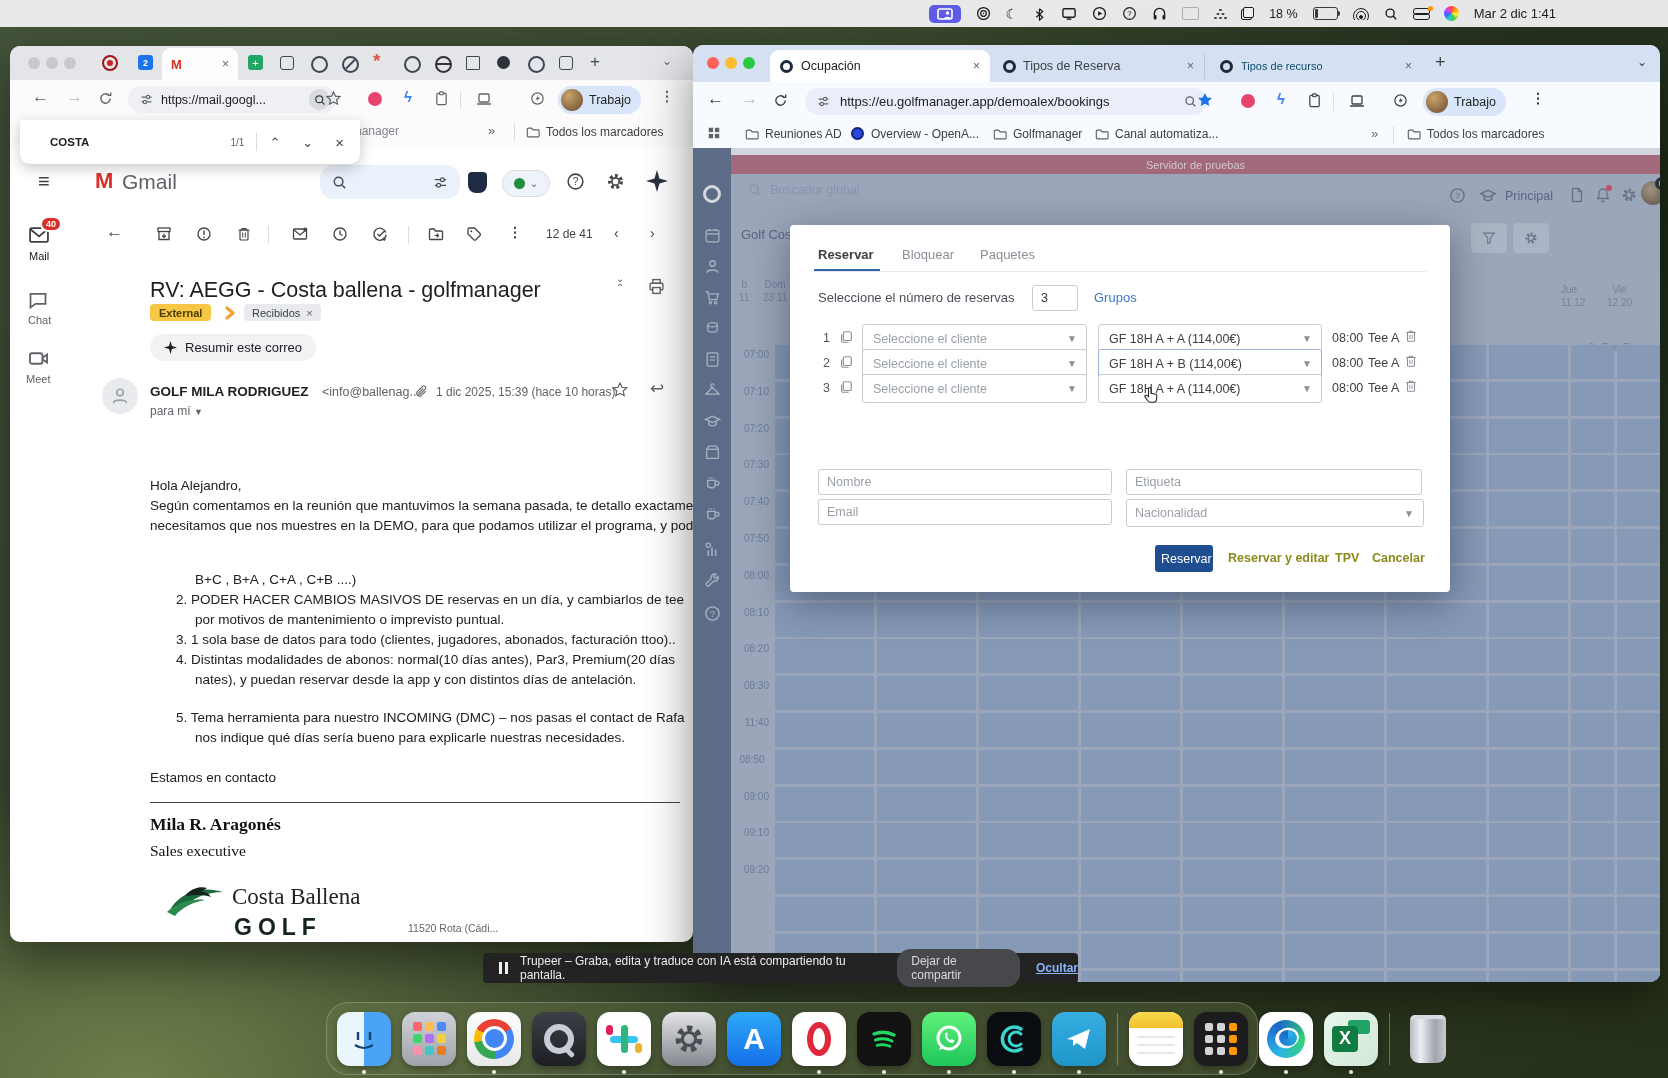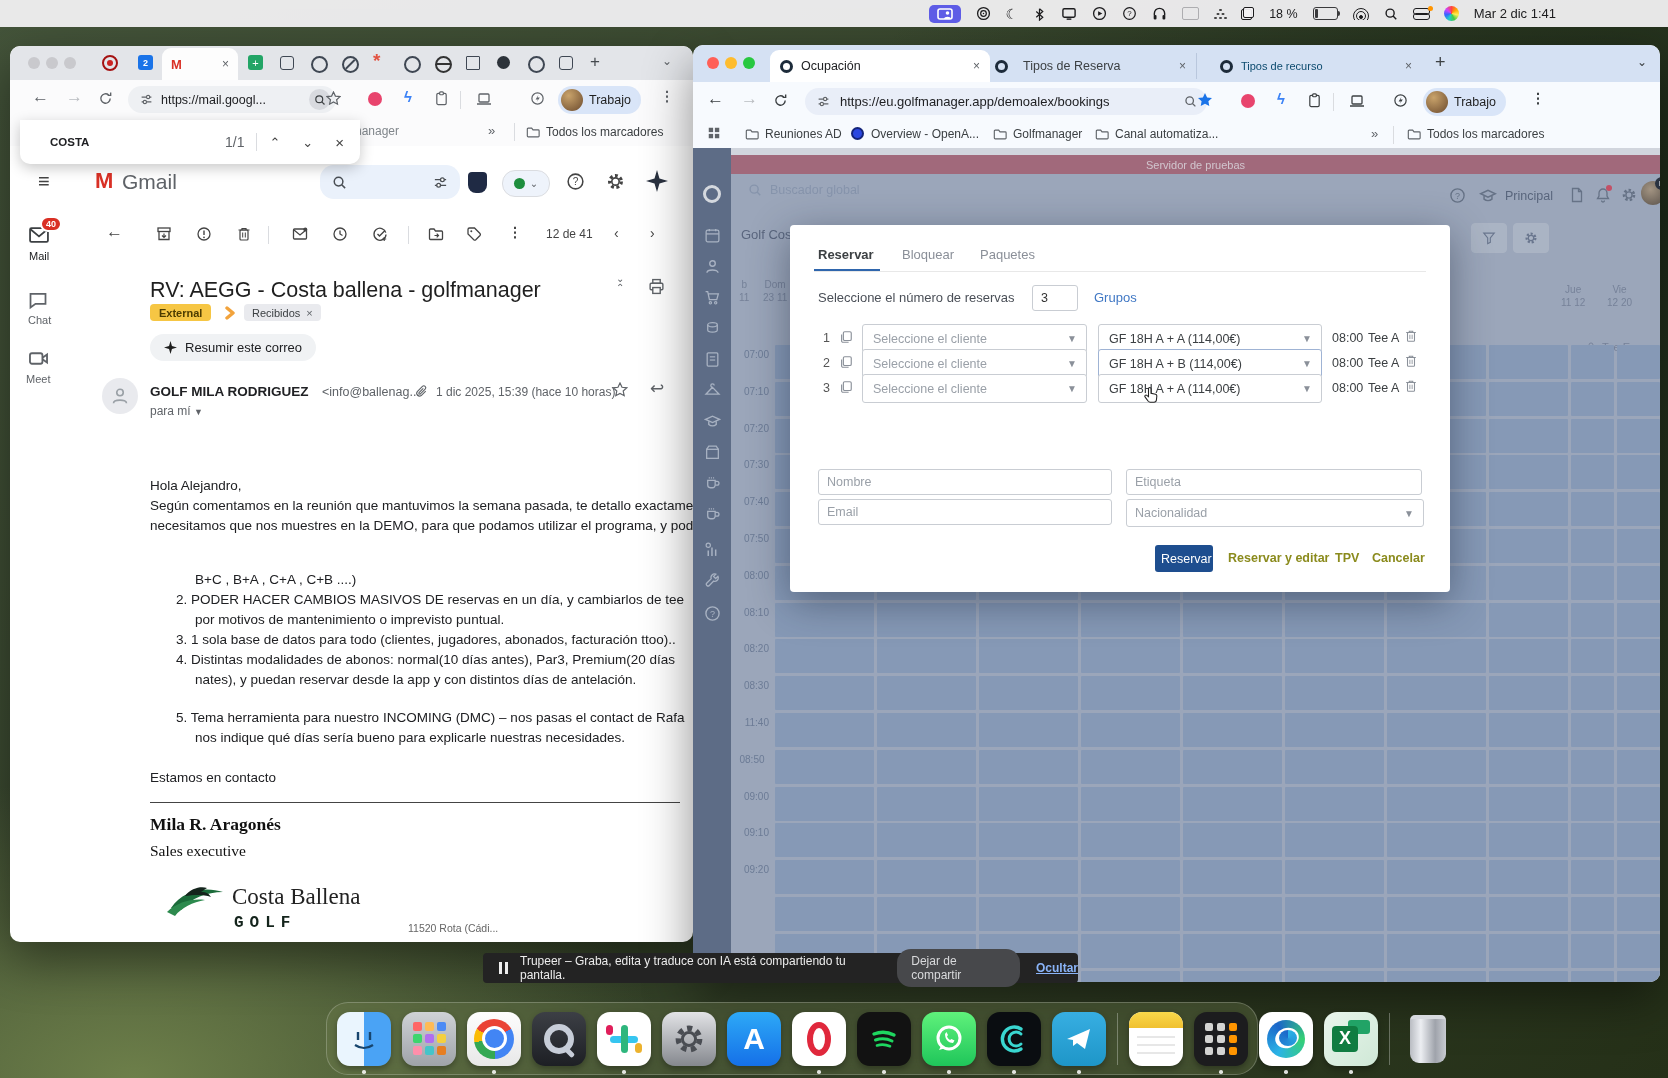--- a/index.html
+++ b/index.html
@@ -539,46 +539,46 @@
   <div class="a" style="left:140px;top:756px;width:530px;height:1px;background:#444"></div>
   <div class="a nw" style="left:140px;top:768px;font-family:'Liberation Serif',serif;font-weight:700;font-size:17.5px;color:#111">Mila R. Aragonés</div>
   <div class="a nw" style="left:140px;top:796px;font-family:'Liberation Serif',serif;font-size:15.5px;color:#111">Sales executive</div>
   
   <svg class="a" style="left:155px;top:832px" width="62" height="46" viewBox="0 0 62 46">
     <path d="M6 30 C18 12 40 8 58 14 C42 14 26 20 16 32 Z" fill="#1b6b3a"></path>
     <path d="M2 34 C12 24 28 20 40 22 C28 24 16 30 10 38 Z" fill="#2d8a4e"></path>
     <path d="M20 18 c6-8 16-10 22-8 l-6 4 c6 0 8 2 10 5 c-8-3-18-2-26-1 Z" fill="#14241c"></path>
   </svg>
   <span class="a nw" style="left:222px;top:838px;font-family:'Liberation Serif',serif;font-size:23px;color:#222">Costa Ballena</span>
-  <span class="a nw" style="left:224px;top:868px;font-family:Liberation Mono, monospace;font-weight:700;font-size:16px;letter-spacing:6px;color:#14241c">GOLF</span>
+  <span class="a nw" style="left:224px;top:868px;font-family:Liberation Sans, sans-serif;font-weight:700;font-size:23px;letter-spacing:6px;color:#14241c">GOLF</span>
   <span class="a nw" style="left:398px;top:876px;font-size:10.5px;color:#666">11520 Rota (Cádi...</span>
 
   
   <div class="a" style="left:10px;top:74px;width:340px;height:44px;background:#fff;border-radius:0 0 10px 10px;box-shadow:0 4px 14px rgba(0,0,0,.22);display:flex;align-items:center">
     <span style="margin-left:30px;font-size:11.5px;font-weight:600;color:#202124">COSTA</span>
-    <span style="margin-left:auto;font-size:14px;color:#5f6368">1/1</span>
+    <span style="margin-left:auto;font-size:10px;color:#5f6368">1/1</span>
     <span class="ext-divider" style="margin:0 12px"></span>
     <span style="font-size:13px;color:#444;margin-right:22px">⌃</span>
     <span style="font-size:13px;color:#444;margin-right:22px">⌄</span>
     <span style="font-size:15px;color:#444;margin-right:16px">×</span>
   </div>
 </div>
 
 <div class="a win" style="left:693px;top:45px;width:967px;height:937px;background:#f2f4f8;overflow:hidden">
 
   <div class="a" style="left:0;top:0;width:967px;height:37px;background:#d5e1f3;border-radius:10px 10px 0 0"></div>
   <div class="a light" style="left:14px;top:12px;background:#ff5f57"></div>
   <div class="a light" style="left:32px;top:12px;background:#febc2e"></div>
   <div class="a light" style="left:50px;top:12px;background:#28c840"></div>
   <div class="a" style="left:77px;top:5px;width:220px;height:32px;background:#fff;border-radius:9px 9px 0 0;display:flex;align-items:center;padding:0 10px;box-sizing:border-box;gap:8px">
     <span style="width:13px;height:13px;border:3px solid #1d2b3a;border-radius:50%;box-sizing:border-box"></span>
     <span style="font-size:12.5px;color:#202124">Ocupación</span>
     <span class="tabx" style="margin-left:auto">×</span>
   </div>
-  <div class="a" style="left:292px;top:8px;width:212px;height:26px;display:flex;align-items:center;padding:0 10px;box-sizing:border-box;gap:15px;border-right:1px solid #b9c7dd">
+  <div class="a" style="left:300px;top:8px;width:212px;height:26px;display:flex;align-items:center;padding:0 10px;box-sizing:border-box;gap:7px;border-right:1px solid #b9c7dd">
     <span style="width:13px;height:13px;border:3px solid #1d2b3a;border-radius:50%;box-sizing:border-box"></span>
     <span style="font-size:12.5px;color:#3c4043">Tipos de Reserva</span>
     <span class="tabx" style="margin-left:auto">×</span>
   </div>
   <div class="a" style="left:517px;top:8px;width:212px;height:26px;display:flex;align-items:center;padding:0 10px;box-sizing:border-box;gap:8px">
     <span style="width:13px;height:13px;border:3px solid #1d2b3a;border-radius:50%;box-sizing:border-box"></span>
     <span style="font-size:11px;color:#0c4a6e">Tipos de recurso</span>
     <span class="tabx" style="margin-left:auto">×</span>
   </div>
   <div class="a" style="left:742px;top:7px;font-size:18px;color:#3c4043">+</div>
@@ -793,21 +793,21 @@
     </div>
 
   <div class="a" style="left:46px;top:233px;font-size:10px;color:#7e89a0;text-align:center;line-height:13px">
       <div>b</div>
       <div>11</div>
     </div>
   <div class="a" style="left:70px;top:233px;font-size:10px;color:#7e89a0;text-align:center;line-height:13px">
       <div>Dom</div>
       <div>23 11</div>
     </div>
-  <div class="a" style="left:868px;top:238px;font-size:10px;color:#7e89a0;text-align:center;line-height:13px">
+  <div class="a" style="left:868px;top:238px;font-size:10px;color:#7e89a0;line-height:13px">
       <div>Jue</div>
       <div>11 12</div>
     </div>
   <div class="a" style="left:914px;top:238px;font-size:10px;color:#7e89a0;text-align:center;line-height:13px">
       <div>Vie</div>
       <div>12 20</div>
     </div>
   <div class="a" style="left:892px;top:296px;display:flex;gap:5px;align-items:center;color:#7e89a0;font-size:11px">
     <svg width="12" height="12">
         <use href="#personc"></use>

